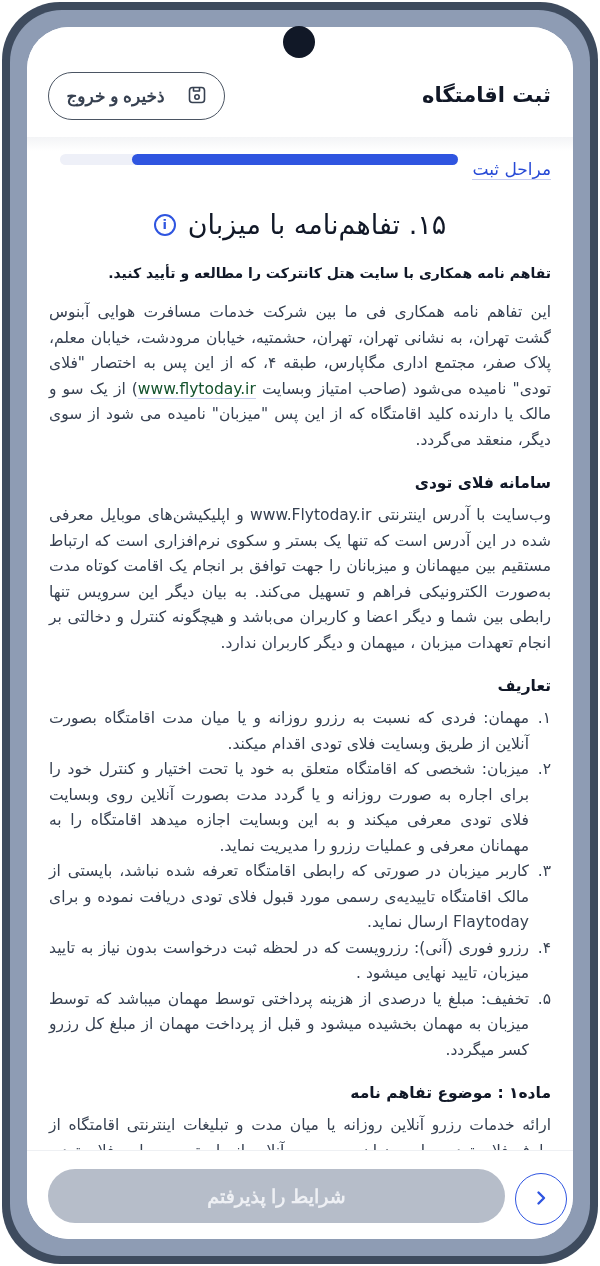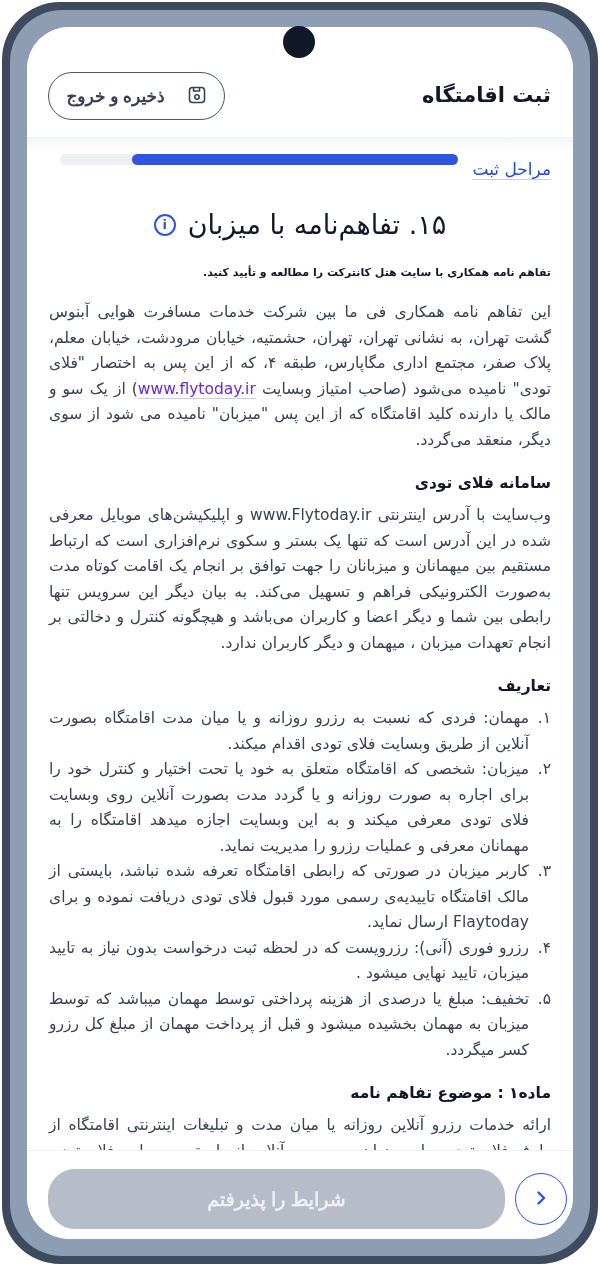--- a/index.html
+++ b/index.html
@@ -59,42 +59,42 @@
   .step-title {
     margin-top: 20px; text-align: center; font-size: 27px; color: #111827;
     display: flex; align-items: center; justify-content: center; gap: 12px;
   }
   .info-icon {
     width: 22px; height: 22px; border: 2px solid #2f55e0; border-radius: 50%;
     box-sizing: border-box; color: #2f55e0; font-size: 13px; font-weight: bold;
     display: flex; align-items: center; justify-content: center; cursor: pointer;
   }
   .subtitle {
-    margin-top: 20px; font-size: 11px; font-weight: bold; color: #111827; line-height: 26px;
+    margin-top: 20px; font-size: 14px; font-weight: bold; color: #111827; line-height: 26px;
   }
   .para {
     margin-top: 14px; font-size: 15.5px; color: #374151; line-height: 25.5px; text-align: justify;
   }
-  .para a { color: #6d28d9; text-decoration: none; border-bottom: 1px solid #c7cdf0; margin-top: 26px; }
+  .para a { color: #14532d; text-decoration: none; border-bottom: 1px solid #c7cdf0; margin-top: 26px; }
   .sec-head { margin-top: 18px; font-size: 15.5px; font-weight: bold; color: #111827; line-height: 24px; text-align: right; }
   .deflist { margin: 8px 0 0 0; padding: 0; list-style: none; }
   .deflist li {
     font-size: 15.5px; color: #374151; line-height: 25.5px; text-align: justify;
     display: flex; gap: 6px;
   }
   .deflist .num { flex: 0 0 auto; width: 16px; }
   .deflist .txt { flex: 1 1 auto; }
 
   
   .footer {
     position: absolute; left: 0; right: 0; bottom: 0; height: 88px; background: #fff;
     border-top: 1px solid #eef0f3;
   }
   .accept-btn {
-    position: absolute; left: 21px; top: 18px; width: 457px; height: 60px; border-radius: 27px;
+    position: absolute; left: 21px; top: 18px; width: 457px; height: 54px; border-radius: 27px;
     background: #b6bdc9; color: #eef0f4; font-size: 19px; font-weight: bold; border: none;
     display: flex; align-items: center; justify-content: center; direction: rtl; cursor: default;
   }
   .next-btn {
     position: absolute; left: 488px; top: 22px; width: 52px; height: 52px; box-sizing: border-box;
     border: 1.5px solid #2f55e0; border-radius: 50%; background: #fff;
     display: flex; align-items: center; justify-content: center; cursor: pointer;
   }
   .next-btn svg { width: 20px; height: 20px; }
 </style>

